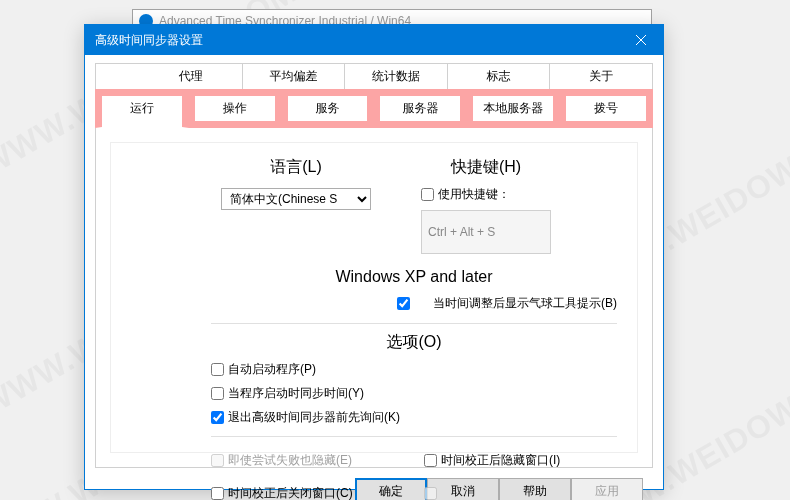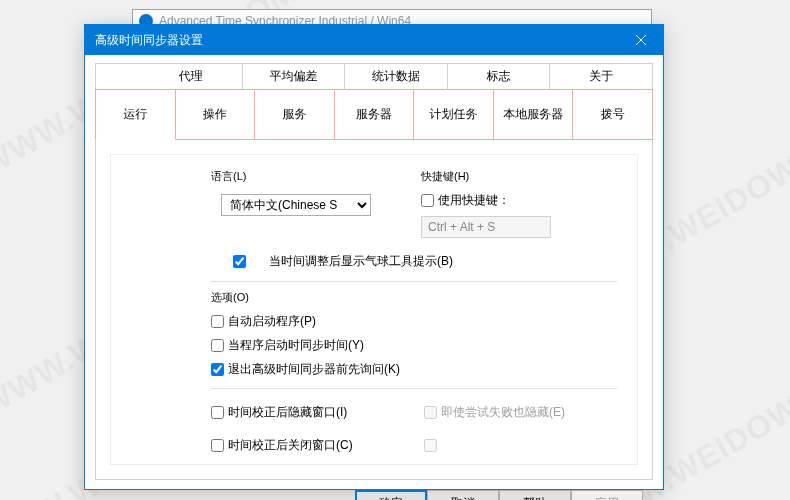--- a/index.html
+++ b/index.html
@@ -14,41 +14,41 @@
   .titlebar { height: 30px; background: #0078d7; color: #fff; display: flex; align-items: center; justify-content: space-between; padding-left: 10px; font-size: 12px; }
   .close-btn { width: 45px; height: 30px; display: flex; align-items: center; justify-content: center; cursor: pointer; }
   .close-btn svg { width: 10px; height: 10px; }
   
   .content { padding: 8px 10px 10px 10px; }
   
   .tabs-row { display: flex; font-size: 12px; }
   .tabs-row .tab { flex: 1; text-align: center; padding: 4px 0; border: 1px solid #d0d0d0; border-bottom: none; background: #fff; cursor: pointer; margin-left: -1px; }
   .tabs-row .tab:first-child { margin-left: 0; padding-left: 44px; }
   .tabs-row2 { display: flex; font-size: 12px; }
-  .tabs-row2 .tab { flex: 1; text-align: center; padding: 16px 0; border: 1px solid #fca5a5; background: #fff; cursor: pointer; margin-left: -1px; }
+  .tabs-row2 .tab { flex: 1; text-align: center; padding: 4px 0; border: 7px solid #fca5a5; background: #fff; cursor: pointer; margin-left: -1px; }
   .tabs-row2 .tab:first-child { margin-left: 0; }
   .tabs-row2 .tab.active { background: #fff; border-bottom: 1px solid #fff; position: relative; z-index: 2; }
   
   .tab-panel { border: 1px solid #d0d0d0; border-top: none; padding: 20px 16px 16px 16px; height: 340px; position: relative; }
   
   .inner-border { position: absolute; top: 14px; left: 14px; right: 14px; bottom: 14px; border: 1px solid #eee; padding: 14px 20px; }
   
-  .group-label { font-size: 11px; margin-bottom: 8px; }
+  .group-label { font-size: 16px; margin-bottom: 8px; text-align: center; }
   
   select { font-size: 12px; padding: 2px 4px; width: 150px; border: 1px solid #adadad; background: #fff; }
   
   .checkbox-row { display: flex; align-items: center; font-size: 12px; gap: 4px; margin: 7px 0; }
   .checkbox-row input[type=checkbox] { margin: 0; }
   .checkbox-row.disabled { color: #a0a0a0; }
   
-  .text-input { font-size: 12px; padding: 3px 6px; width: 130px; border: 1px solid #d0d0d0; background: #f5f5f5; color: #888; }
+  .text-input { font-size: 12px; padding: 14px 6px; width: 130px; border: 1px solid #d0d0d0; background: #f5f5f5; color: #888; }
   
   .divider { border-top: 1px solid #e0e0e0; margin: 10px 0 8px 0; }
   
-  .indent { padding-left: 18px; display: flex; align-items: center; gap: 20px; font-size: 12px; }
+  .indent { padding-left: 18px; display: flex; align-items: center; gap: 20px; font-size: 12px; justify-content: flex-end; }
   
   .options-grid { display: grid; grid-template-columns: 1fr 1fr; gap: 2px 20px; }
   
   .button-row { display: flex; justify-content: flex-end; gap: 0; padding: 10px 10px 0 0; }
   .btn { font-size: 12px; padding: 4px 0; width: 72px; border: 1px solid #adadad; background: #e1e1e1; cursor: pointer; text-align: center; }
   .btn.primary { border: 2px solid #0078d7; background: #e1e1e1; padding: 3px 0; }
   .btn.disabled { color: #a0a0a0; background: #efefef; }
   
   .watermark { position: absolute; color: rgba(0,0,0,0.04); font-size: 32px; font-weight: bold; transform: rotate(-30deg); pointer-events: none; font-family: Arial; letter-spacing: 1px; }
 </style>
@@ -85,21 +85,20 @@
       <div class="tab">平均偏差</div>
       <div class="tab">统计数据</div>
       <div class="tab">标志</div>
       <div class="tab">关于</div>
     </div>
     <div class="tabs-row2">
       <div class="tab active">运行</div>
       <div class="tab">操作</div>
       <div class="tab">服务</div>
       <div class="tab">服务器</div>
-      <div class="tab">计划任务</div>
       <div class="tab">本地服务器</div>
       <div class="tab">拨号</div>
     </div>
 
     <div class="tab-panel">
       <div class="inner-border">
 
         <div style="display:flex; gap:40px; padding-left:80px;">
           <div style="flex:0 0 170px;">
             <div class="group-label">语言(L)</div>
@@ -115,20 +114,21 @@
               <input type="checkbox" style="">
               <span>使用快捷键：</span>
             </div>
             <div style="margin-top:6px;">
               <input type="text" class="text-input" readonly="" value="Ctrl + Alt + S" style="">
             </div>
           </div>
         </div>
 
         <div style="padding-left:80px; margin-top:14px;">
+          <div class="group-label">Windows XP and later</div>
           <div class="indent" style="margin-top:2px;">
             <input type="checkbox" checked="" style="">
             <span>当时间调整后显示气球工具提示(B)</span>
           </div>
         </div>
 
         <div class="divider" style="margin-left:80px;"></div>
 
         <div style="padding-left:80px;">
           <div class="group-label">选项(O)</div>
@@ -143,27 +143,27 @@
           <div class="checkbox-row">
             <input type="checkbox" checked="" style="">
             <span>退出高级时间同步器前先询问(K)</span>
           </div>
         </div>
 
         <div class="divider" style="margin-left:80px;"></div>
 
         <div style="padding-left:80px;">
           <div class="options-grid">
+            <div class="checkbox-row disabled">
+              <input type="checkbox" disabled="" style="">
+              <span>即使尝试失败也隐藏(E)</span>
+            </div>
             <div class="checkbox-row">
               <input type="checkbox" style="">
               <span>时间校正后隐藏窗口(I)</span>
-            </div>
-            <div class="checkbox-row disabled">
-              <input type="checkbox" disabled="" style="">
-              <span>即使尝试失败也隐藏(E)</span>
             </div>
             <div class="checkbox-row">
               <input type="checkbox" style="">
               <span>时间校正后关闭窗口(C)</span>
             </div>
             <div class="checkbox-row disabled">
               <input type="checkbox" disabled="" style="">
             </div>
           </div>
         </div>

